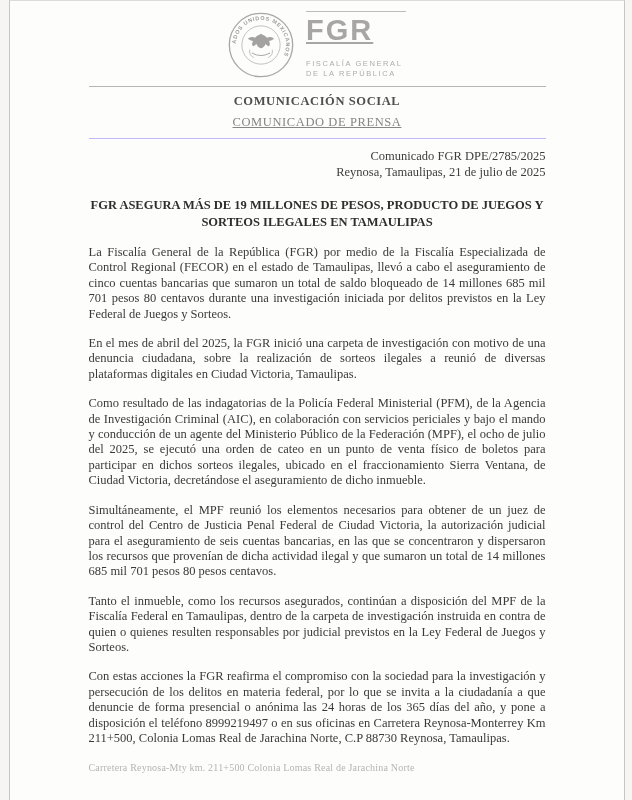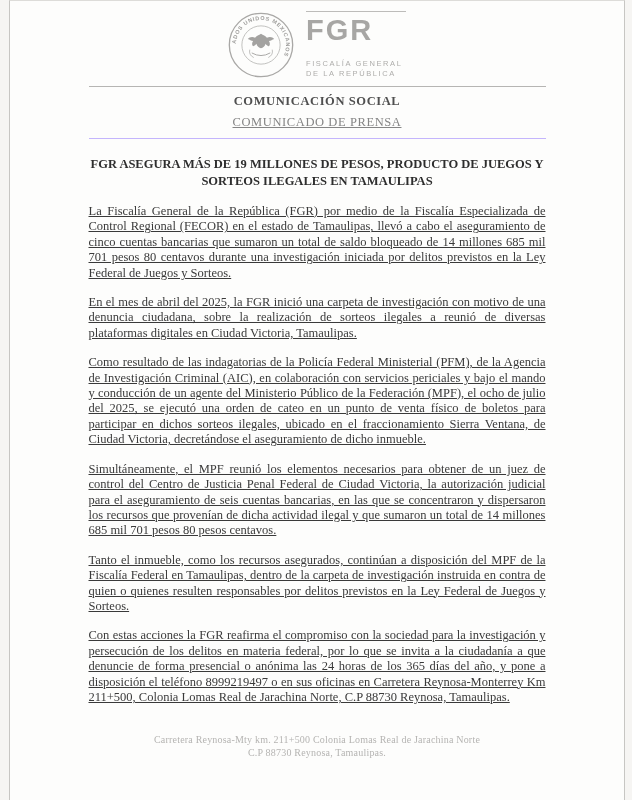--- a/index.html
+++ b/index.html
@@ -42,20 +42,21 @@
   .emblem { width: 66px; height: 66px; }
   .fgr-block { width: 100px; }
   .fgr-topline { height: 1px; background: #bdbcba; margin-bottom: 3px; }
   .fgr-brand {
     font-family: "Liberation Sans", sans-serif;
     font-weight: bold;
     font-size: 29px;
     line-height: 30px;
     letter-spacing: 2px;
     color: #a7a6a4;
+    text-decoration: underline;
   }
   .fgr-sub {
     font-family: "Liberation Sans", sans-serif;
     font-size: 7.5px;
     letter-spacing: 1.6px;
     line-height: 10px;
     color: #aeadab;
     margin-top: 14px;
   }
 
@@ -100,27 +101,25 @@
     color: #2e2e2e;
   }
 
   
   .body-text p {
     margin: 14px 0 0 0;
     font-size: 12.5px;
     line-height: 15.4px;
     text-align: justify;
     color: #3a3a3a;
-    text-decoration: underline;
   }
 
   
   .page-footer {
-    margin-top: 28px;
-    text-align: center;
+    margin-top: 15px;
     font-size: 10px;
     line-height: 13px;
     color: #b5b4b2;
     letter-spacing: 0.2px;
   }
 </style>
 </head>
 <body>
 
 <div class="photo-frame">
@@ -151,32 +150,35 @@
             <div>DE LA REPÚBLICA</div>
           </div>
         </div>
       </div>
 
       <div class="banner">
         <div class="banner-main">COMUNICACIÓN SOCIAL</div>
         <div class="banner-sub">COMUNICADO DE PRENSA</div>
       </div>
 
+      <div class="meta">
+        <div>Comunicado FGR DPE/2785/2025</div>
+        <div>Reynosa, Tamaulipas, 21 de julio de 2025</div>
+      </div>
 
       <div class="doc-title">FGR ASEGURA MÁS DE 19 MILLONES DE PESOS, PRODUCTO DE JUEGOS Y SORTEOS ILEGALES EN TAMAULIPAS</div>
 
       <div class="body-text">
         <p>La Fiscalía General de la República (FGR) por medio de la Fiscalía Especializada de Control Regional (FECOR) en el estado de Tamaulipas, llevó a cabo el aseguramiento de cinco cuentas bancarias que sumaron un total de saldo bloqueado de 14 millones 685 mil 701 pesos 80 centavos durante una investigación iniciada por delitos previstos en la Ley Federal de Juegos y Sorteos.</p>
         <p>En el mes de abril del 2025, la FGR inició una carpeta de investigación con motivo de una denuncia ciudadana, sobre la realización de sorteos ilegales a reunió de diversas plataformas digitales en Ciudad Victoria, Tamaulipas.</p>
         <p>Como resultado de las indagatorias de la Policía Federal Ministerial (PFM), de la Agencia de Investigación Criminal (AIC), en colaboración con servicios periciales y bajo el mando y conducción de un agente del Ministerio Público de la Federación (MPF), el ocho de julio del 2025, se ejecutó una orden de cateo en un punto de venta físico de boletos para participar en dichos sorteos ilegales, ubicado en el fraccionamiento Sierra Ventana, de Ciudad Victoria, decretándose el aseguramiento de dicho inmueble.</p>
         <p>Simultáneamente, el MPF reunió los elementos necesarios para obtener de un juez de control del Centro de Justicia Penal Federal de Ciudad Victoria, la autorización judicial para el aseguramiento de seis cuentas bancarias, en las que se concentraron y dispersaron los recursos que provenían de dicha actividad ilegal y que sumaron un total de 14 millones 685 mil 701 pesos 80 pesos centavos.</p>
-        <p>Tanto el inmueble, como los recursos asegurados, continúan a disposición del MPF de la Fiscalía Federal en Tamaulipas, dentro de la carpeta de investigación instruida en contra de quien o quienes resulten responsables por delitos previstos en la Ley Federal de Juegos y Sorteos.</p>
+        <p>Tanto el inmueble, como los recursos asegurados, continúan a disposición del MPF de la Fiscalía Federal en Tamaulipas, dentro de la carpeta de investigación instruida en contra de quien o quienes resulten responsables por judicial previstos en la Ley Federal de Juegos y Sorteos.</p>
         <p>Con estas acciones la FGR reafirma el compromiso con la sociedad para la investigación y persecución de los delitos en materia federal, por lo que se invita a la ciudadanía a que denuncie de forma presencial o anónima las 24 horas de los 365 días del año, y pone a disposición el teléfono 8999219497 o en sus oficinas en Carretera Reynosa-Monterrey Km 211+500, Colonia Lomas Real de Jarachina Norte, C.P 88730 Reynosa, Tamaulipas.</p>
       </div>
 
       <div class="page-footer">
         <div>Carretera Reynosa-Mty km. 211+500 Colonia Lomas Real de Jarachina Norte</div>
-        <div>C.P 88730 Reynosa, Tamaulipas.</div>
       </div>
 
     </div>
   </div>
 </div>
 
 </body></html>

